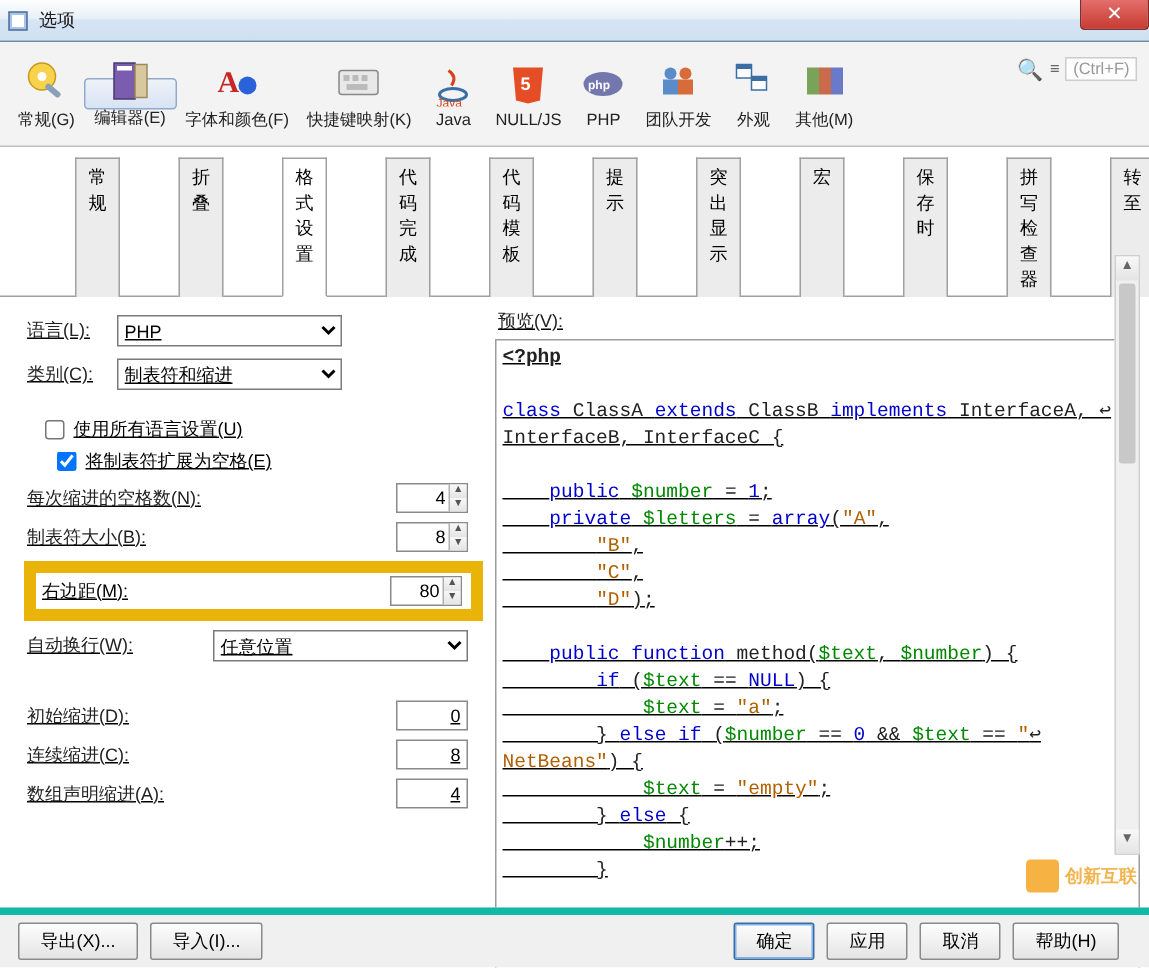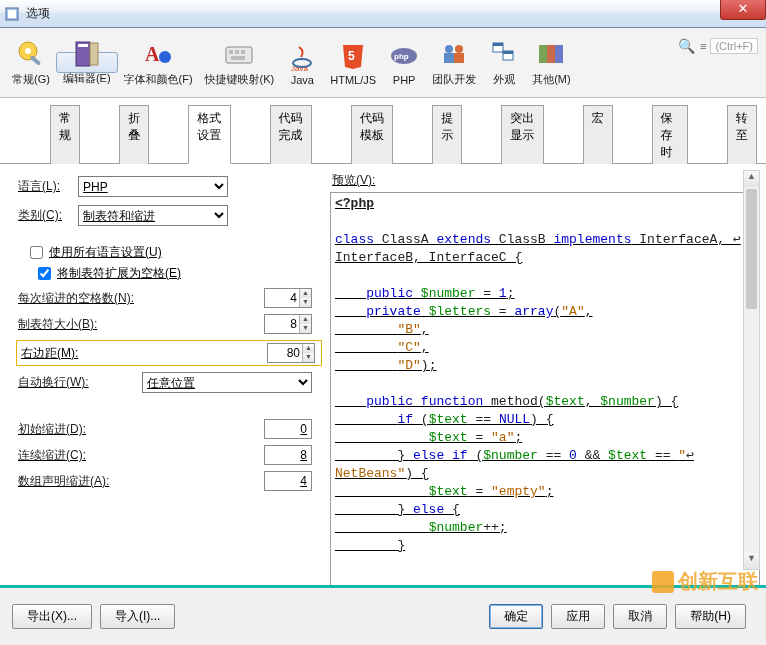--- a/index.html
+++ b/index.html
@@ -36,36 +36,36 @@
 .spin { position: absolute; right: 1px; top: 1px; width: 12px; height: 18px; display: flex; flex-direction: column; }
 .spin span { flex: 1; font-size: 7px; line-height: 8px; text-align: center; color: #555; border-left: 1px solid #b0b0b0; background: linear-gradient(#f8f8f8,#e4e4e4); }
 
 .chk-row { display: flex; align-items: center; margin: 4px 0 4px 12px; }
 .chk-row.indent { margin-left: 20px; }
 .chk { width: 13px; height: 13px; margin-right: 6px; }
 
 .section-gap { height: 6px; }
 .field-row { display: flex; align-items: center; justify-content: space-between; margin: 6px 0; padding-right: 8px; gap: 46px; }
 .field-row .flabel { color: #222; }
-.highlight-box { border: 1px solid #eab308; padding: 2px 6px 2px 4px; margin: 2px -2px; display: flex; align-items: center; justify-content: space-between; gap: 16px; }
+.highlight-box { border: 8px solid #eab308; padding: 2px 6px 2px 4px; margin: 2px -2px; display: flex; align-items: center; justify-content: space-between; gap: 16px; }
 
 .preview-label { color: #222; padding: 2px 0 3px 2px; }
 .code-box { flex: 1; border: 1px solid #9c9c9c; background: #fff; font-family: Consolas, "Courier New", monospace; font-size: 13px; line-height: 18px; padding: 2px 4px; white-space: pre; overflow: hidden; color: #222; position: relative; }
 .kw-b { font-weight: bold; }
 .kw-blue { color: #0000cc; }
 .kw-green { color: #008800; }
 .str { color: #b06000; }
 .num-lit { color: #0000cc; }
 
-.footer { position: absolute; bottom: 0; left: 0; right: 0; height: 60px; border-top: 3px solid #14b8a6; background: #f0f0f0; display: flex; align-items: center; padding: 0 12px; }
+.footer { position: absolute; bottom: 0; left: 0; right: 0; height: 40px; border-top: 5px solid #14b8a6; background: #f0f0f0; display: flex; align-items: center; padding: 0 12px; }
 .btn { border: 1px solid #8a8a8a; background: linear-gradient(#fdfdfd,#e4e4e4); padding: 3px 14px; font-size: 12px; cursor: pointer; margin-right: 8px; border-radius: 2px; }
 .footer .spacer { flex: 1; }
 .btn.primary { border: 1px solid #3b6ea5; box-shadow: 0 0 0 1px #7fb2e6 inset; }
 
-.watermark { position: absolute; right: 8px; bottom: 50px; color: #f0a830; font-size: 20px; font-weight: bold; display: flex; align-items: center; gap: 4px; opacity: 0.85; }
+.watermark { position: absolute; right: 8px; bottom: 50px; color: #f0a830; font-size: 12px; font-weight: bold; display: flex; align-items: center; gap: 4px; opacity: 0.85; }
 .watermark .wm-ic { width: 22px; height: 22px; background: #f5a623; border-radius: 3px; position: relative; }
 .scrollbar-v { position: absolute; right: 6px; top: 170px; width: 17px; height: 400px; background: #f0f0f0; border: 1px solid #d0d0d0; }
 .scrollbar-v .thumb { position: absolute; left: 2px; right: 2px; top: 18px; height: 120px; background: #c8c8c8; border-radius: 2px; }
 .scrollbar-v .arr { position: absolute; left: 0; right: 0; height: 16px; text-align: center; font-size: 9px; color: #666; background: linear-gradient(#f8f8f8,#e4e4e4); }
 .scrollbar-v .arr.up { top: 0; }
 .scrollbar-v .arr.dn { bottom: 0; }
 </style>
 </head>
 <body>
 
@@ -132,21 +132,21 @@
       </span>
     <span class="tb-label">Java</span>
   </div>
   <div class="tb-item">
     <span class="ic">
         <svg width="30" height="30">
           <path d="M5 4 L25 4 L23 26 L15 28 L7 26 Z" fill="#e44d26"></path>
           <text x="10" y="19" font-size="12" fill="#fff" font-weight="bold">5</text>
         </svg>
       </span>
-    <span class="tb-label">HTML/JS</span>
+    <span class="tb-label">NULL/JS</span>
   </div>
   <div class="tb-item">
     <span class="ic">
         <svg width="30" height="30">
           <ellipse cx="15" cy="15" rx="13" ry="8" fill="#7377ad"></ellipse>
           <text x="5" y="18" font-size="8" fill="#fff" font-weight="bold">php</text>
         </svg>
       </span>
     <span class="tb-label">PHP</span>
   </div>
@@ -192,20 +192,21 @@
 <div class="subtabs">
   <div class="subtab">常规</div>
   <div class="subtab">折叠</div>
   <div class="subtab active">格式设置</div>
   <div class="subtab">代码完成</div>
   <div class="subtab">代码模板</div>
   <div class="subtab">提示</div>
   <div class="subtab">突出显示</div>
   <div class="subtab">宏</div>
   <div class="subtab">保存时</div>
+  <div class="subtab">拼写检查器</div>
   <div class="subtab">转至</div>
 </div>
 
 <div class="content">
   <div class="left-pane">
 
     <div class="form-row">
       <label class="lbl">语言(L):</label>
       <select class="sel wide"><option>PHP</option></select>
     </div>

